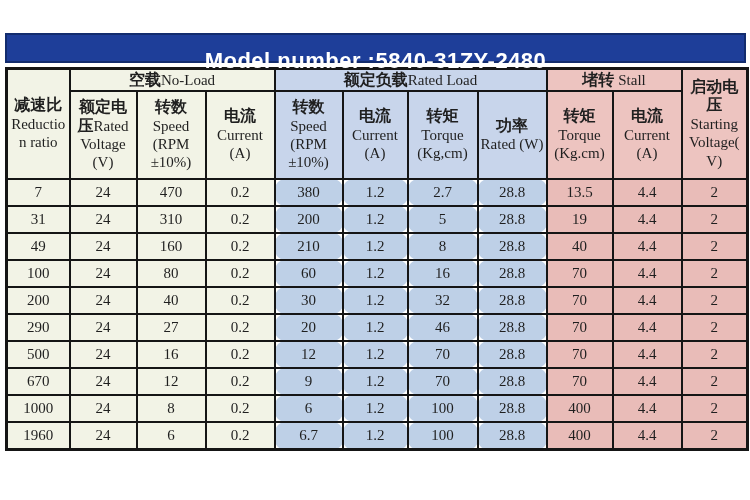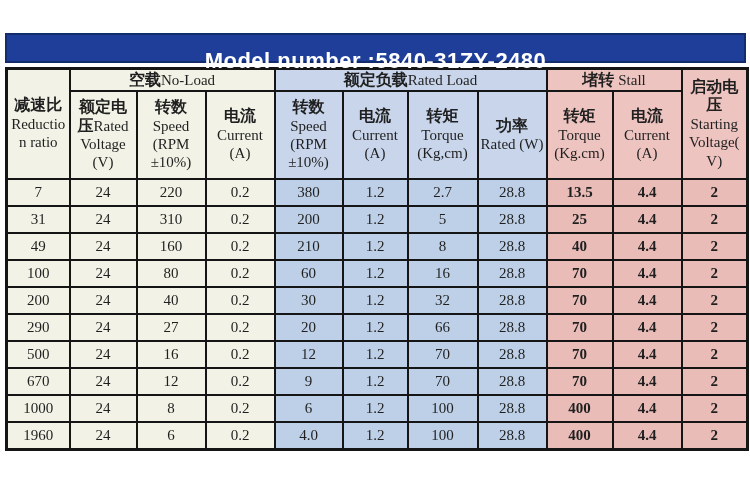--- a/index.html
+++ b/index.html
@@ -64,23 +64,23 @@
     font-size: 15px;
   }
   .zh {
     font-weight: 700;
     font-size: 16px;
   }
   .en {
     font-size: 15px;
   }
   .c-ivory  { background: var(--ivory,  #f2f3e6); }
-  .c-blue   { background: var(--blue,   #bed0e7); }
+  .c-blue   { background: var(--blue,   #bed0e7); border-radius: 10px; }
   .c-blue-h { background: var(--blue-h, #c8d5eb); }
-  .c-pink   { background: var(--pink,   #e9bcb8); font-weight: bold; }
+  .c-pink   { background: var(--pink,   #e9bcb8); }
   .c-pink-h { background: var(--pink-h, #edc4c0); }
 </style>
 </head>
 <body>
 
 <div class="sheet">
 
   <div class="title-bar">
     <span class="title-text">Model number :5840-31ZY-2480</span>
   </div>
@@ -116,40 +116,40 @@
         <th class="c-blue-h"><span class="zh">转矩</span><span class="en">Torque (Kg,cm)</span></th>
         <th class="c-blue-h"><span class="zh">功率</span><span class="en">Rated (W)</span></th>
         <th class="c-pink-h"><span class="zh">转矩</span><span class="en">Torque (Kg.cm)</span></th>
         <th class="c-pink-h"><span class="zh">电流</span><span class="en">Current (A)</span></th>
       </tr>
     </thead>
     <tbody>
         <tr>
           <td class="c-ivory">7</td>
           <td class="c-ivory">24</td>
-          <td class="c-ivory">220</td>
+          <td class="c-ivory">470</td>
           <td class="c-ivory">0.2</td>
           <td class="c-blue">380</td>
           <td class="c-blue">1.2</td>
           <td class="c-blue">2.7</td>
           <td class="c-blue">28.8</td>
           <td class="c-pink">13.5</td>
           <td class="c-pink">4.4</td>
           <td class="c-pink">2</td>
         </tr>
         <tr>
           <td class="c-ivory">31</td>
           <td class="c-ivory">24</td>
           <td class="c-ivory">310</td>
           <td class="c-ivory">0.2</td>
           <td class="c-blue">200</td>
           <td class="c-blue">1.2</td>
           <td class="c-blue">5</td>
           <td class="c-blue">28.8</td>
-          <td class="c-pink">25</td>
+          <td class="c-pink">19</td>
           <td class="c-pink">4.4</td>
           <td class="c-pink">2</td>
         </tr>
         <tr>
           <td class="c-ivory">49</td>
           <td class="c-ivory">24</td>
           <td class="c-ivory">160</td>
           <td class="c-ivory">0.2</td>
           <td class="c-blue">210</td>
           <td class="c-blue">1.2</td>
@@ -185,21 +185,21 @@
           <td class="c-pink">4.4</td>
           <td class="c-pink">2</td>
         </tr>
         <tr>
           <td class="c-ivory">290</td>
           <td class="c-ivory">24</td>
           <td class="c-ivory">27</td>
           <td class="c-ivory">0.2</td>
           <td class="c-blue">20</td>
           <td class="c-blue">1.2</td>
-          <td class="c-blue">66</td>
+          <td class="c-blue">46</td>
           <td class="c-blue">28.8</td>
           <td class="c-pink">70</td>
           <td class="c-pink">4.4</td>
           <td class="c-pink">2</td>
         </tr>
         <tr>
           <td class="c-ivory">500</td>
           <td class="c-ivory">24</td>
           <td class="c-ivory">16</td>
           <td class="c-ivory">0.2</td>
@@ -235,21 +235,21 @@
           <td class="c-blue">28.8</td>
           <td class="c-pink">400</td>
           <td class="c-pink">4.4</td>
           <td class="c-pink">2</td>
         </tr>
         <tr>
           <td class="c-ivory">1960</td>
           <td class="c-ivory">24</td>
           <td class="c-ivory">6</td>
           <td class="c-ivory">0.2</td>
-          <td class="c-blue">4.0</td>
+          <td class="c-blue">6.7</td>
           <td class="c-blue">1.2</td>
           <td class="c-blue">100</td>
           <td class="c-blue">28.8</td>
           <td class="c-pink">400</td>
           <td class="c-pink">4.4</td>
           <td class="c-pink">2</td>
         </tr>
       </tbody>
   </table>
 

